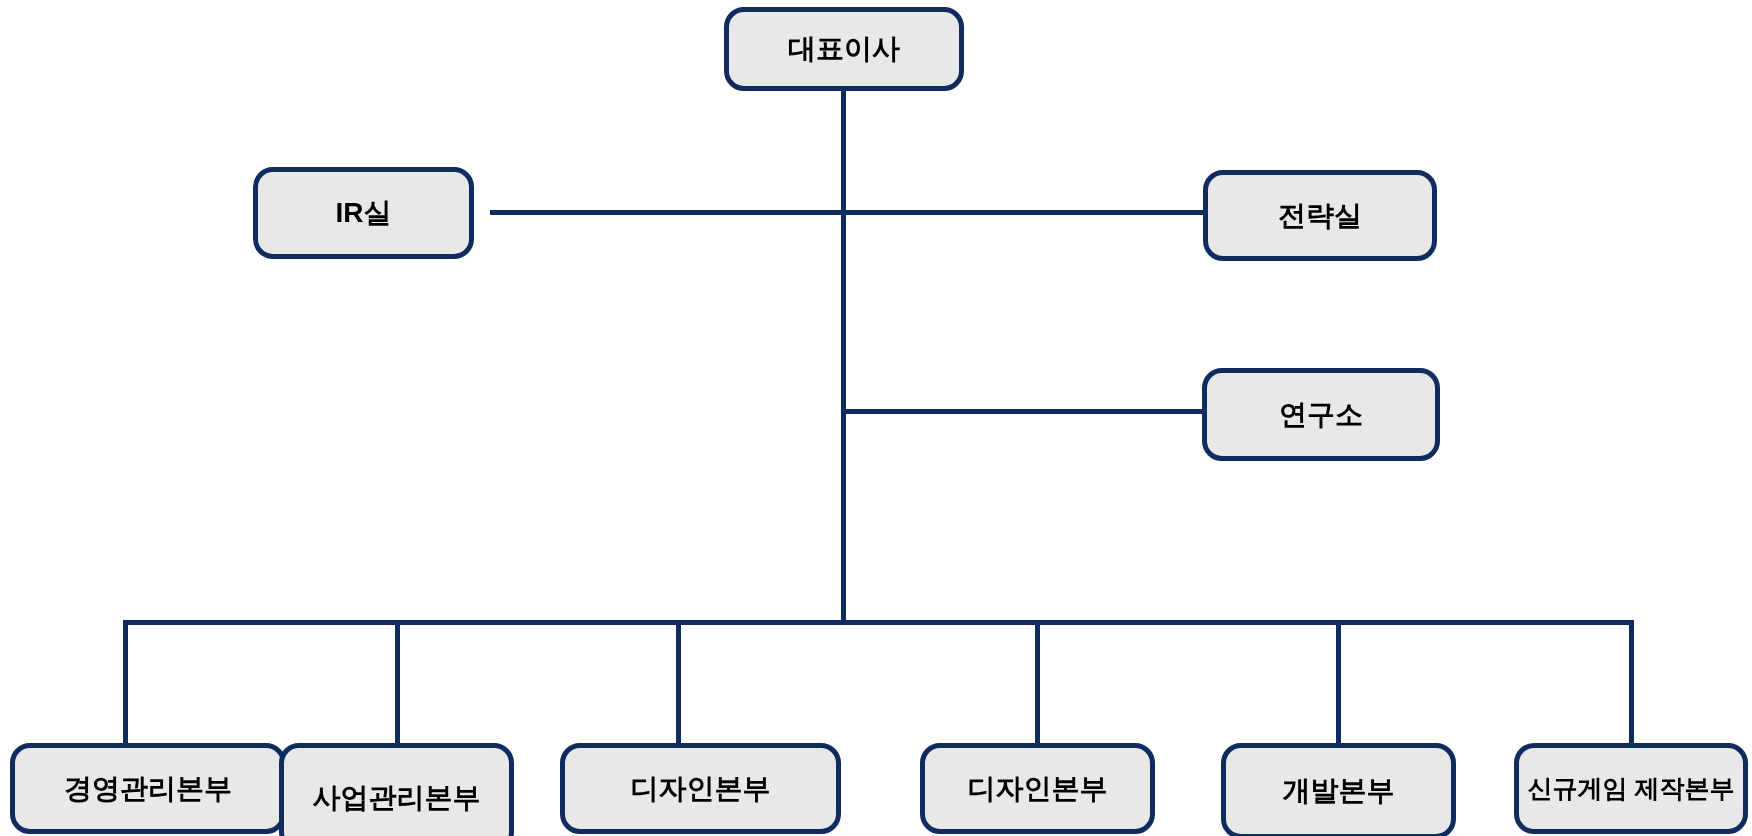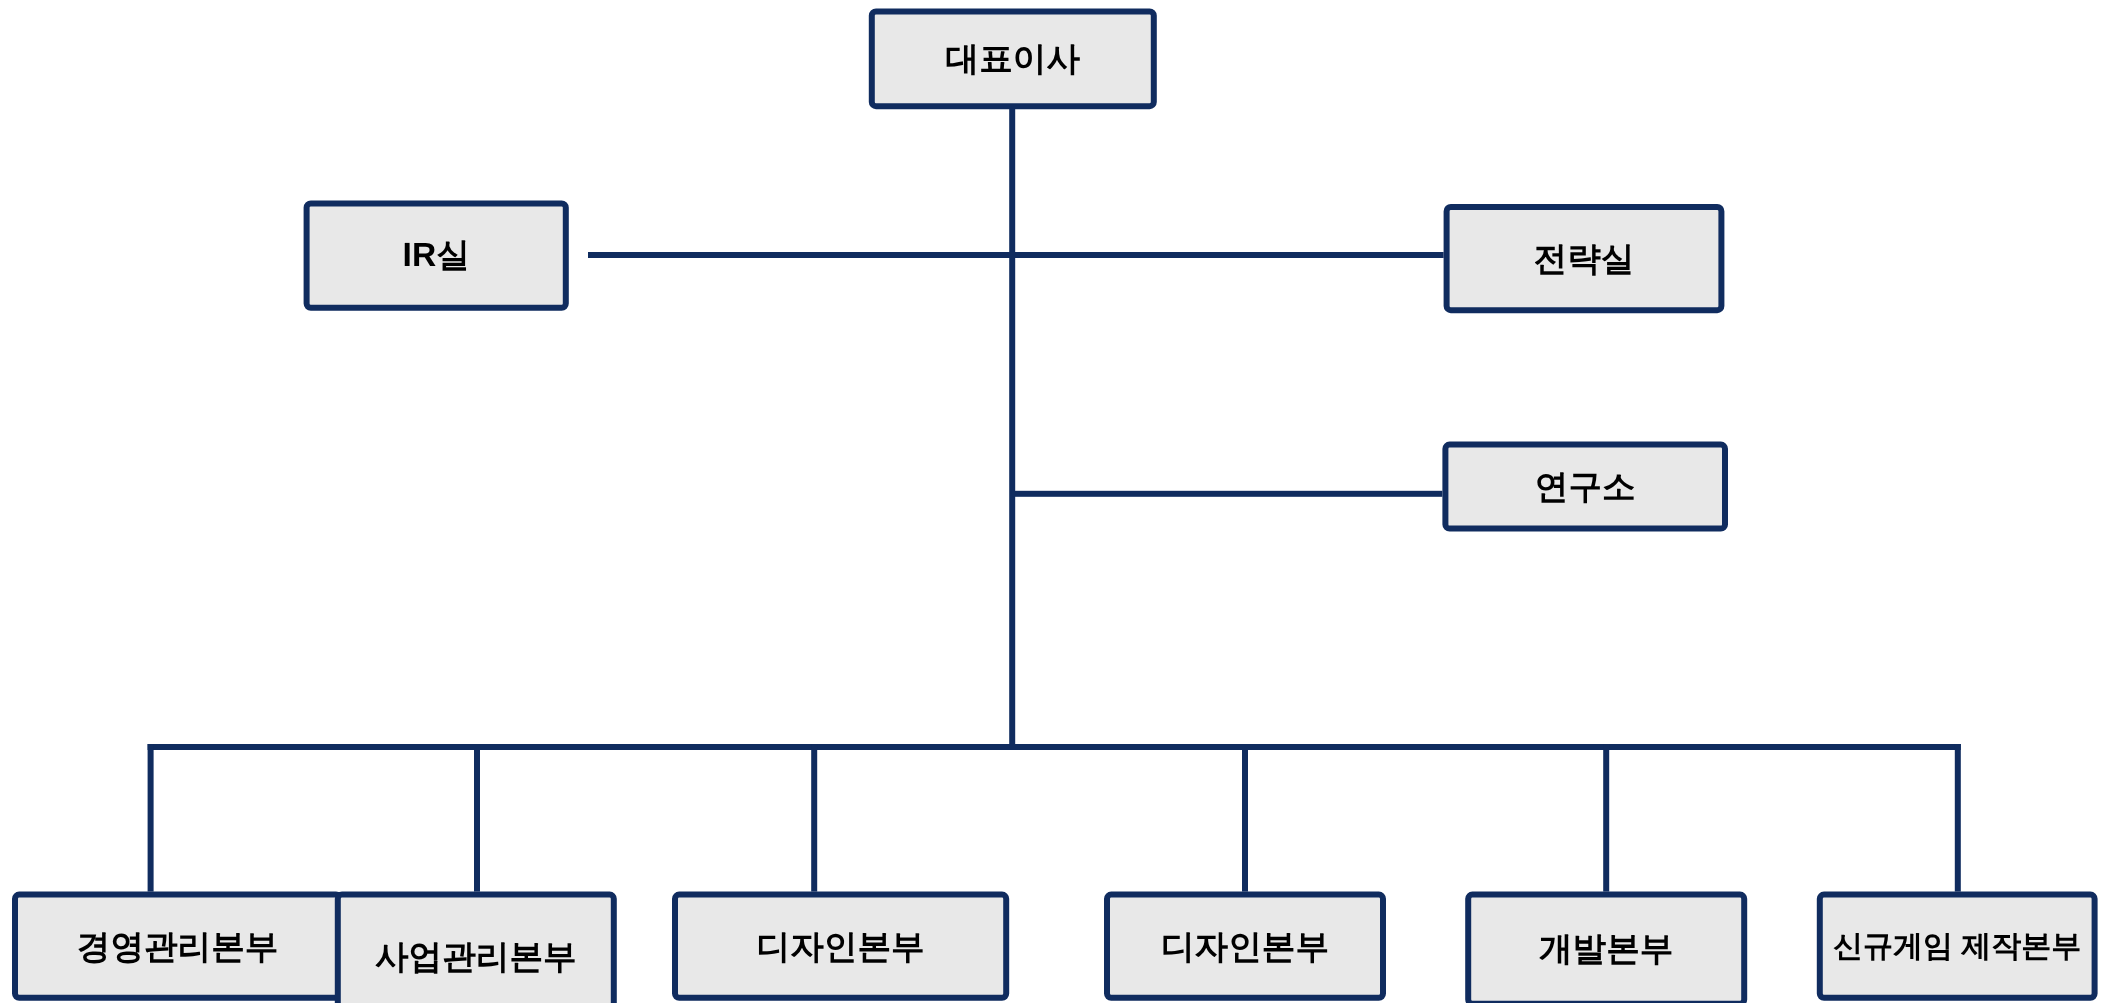--- a/index.html
+++ b/index.html
@@ -19,21 +19,21 @@
     position: relative;
     width: 1752px;
     height: 836px;
     background: var(--background);
     overflow: hidden;
   }
   .node {
     position: absolute;
     background: var(--node-fill);
     border: 5px solid var(--node-border);
-    border-radius: 6px;
+    border-radius: 20px;
     display: flex;
     align-items: center;
     justify-content: center;
     font-weight: 700;
     font-size: 28px;
     color: var(--node-text);
     white-space: nowrap;
     text-align: center;
   }
   .node--compact { font-size: 25px; }
@@ -61,21 +61,21 @@
   <div class="node" style="left:724px; top:7px; width:240px; height:84px;">
     <span>대표이사</span>
   </div>
 
   <div class="node" style="left:253px; top:167px; width:221px; height:92px;">
     <span>IR실</span>
   </div>
   <div class="node" style="left:1203px; top:170px; width:234px; height:91px;">
     <span>전략실</span>
   </div>
-  <div class="node" style="left:1202px; top:368px; width:238px; height:75px;">
+  <div class="node" style="left:1202px; top:368px; width:238px; height:93px;">
     <span>연구소</span>
   </div>
 
   <div class="node" style="left:10px; top:743px; width:276px; height:91px;">
     <span>경영관리본부</span>
   </div>
   <div class="node" style="left:279px; top:743px; width:235px; height:109px;">
     <span>사업관리본부</span>
   </div>
   <div class="node" style="left:560px; top:743px; width:281px; height:91px;">

